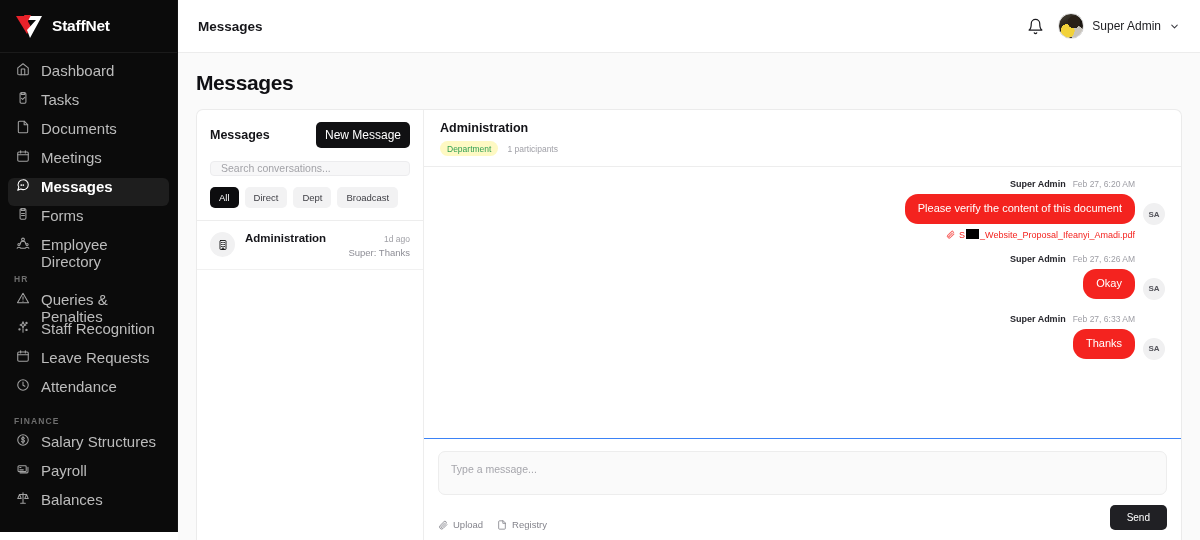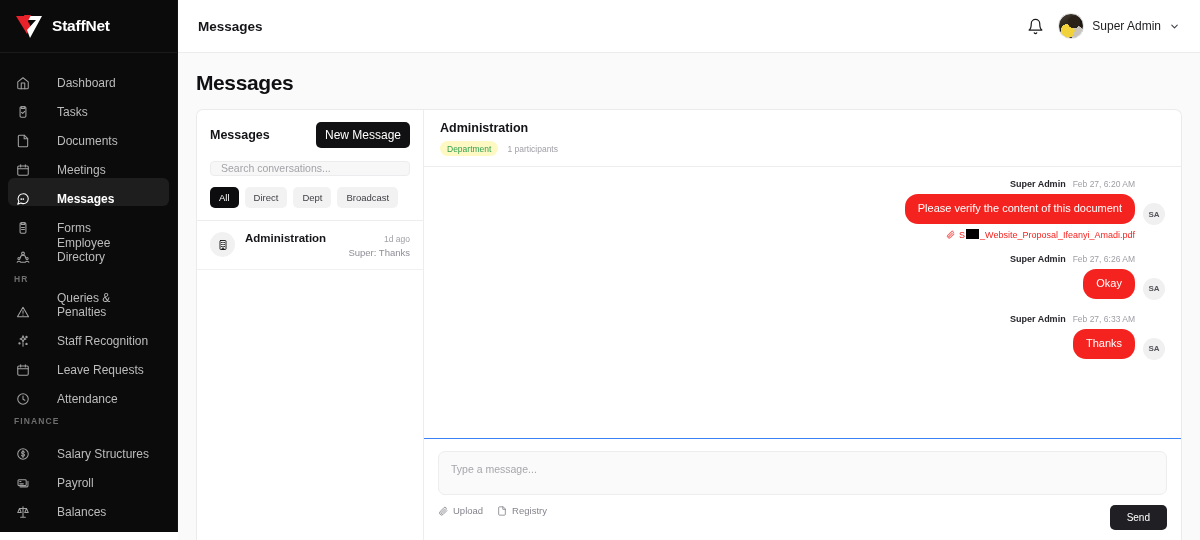--- a/index.html
+++ b/index.html
@@ -33,26 +33,26 @@
   .brand-name {
     font-size: 15.5px; font-weight: 700; color: #ffffff; letter-spacing: -0.2px;
   }
   .nav { padding: 9px 0 0 0; flex: 1; }
   .nav-section {
     font-size: 8.5px; letter-spacing: 1.1px; font-weight: 600;
     color: #6e6e6e; text-transform: uppercase;
     padding: 9px 14px 7px 14px;
   }
   .nav-item {
-    display: flex; align-items: flex-end; gap: 27px;
+    display: flex; align-items: flex-start; gap: 11px;
     height: 28px;
     margin: 0 8px 1px 8px;
     padding: 0 8px;
     border-radius: 6px;
-    font-size: 12px; color: #bcbcbc;
+    font-size: 15px; color: #bcbcbc;
     cursor: pointer;
   }
   .nav-item .ic { width: 14px; height: 14px; flex: none; display: block; opacity: .85; }
   .nav-item.active { background: #1e1e1e; color: #ffffff; font-weight: 600; }
   .nav-item.active .ic { opacity: 1; }
 
   
   .main { flex: 1; display: flex; flex-direction: column; height: 540px; background: #fafafa; overflow: hidden; }
   .topbar {
     height: 53px; min-height: 53px;
@@ -182,21 +182,21 @@
     background: #fafafa;
     border: 1px solid #ededed;
     border-radius: 7px;
     padding: 11px 12px;
     font-size: 10.5px; color: #333;
     font-family: inherit;
     resize: none; outline: none;
     display: block;
   }
   .composer-box::placeholder { color: #a6a6ac; }
-  .composer-bar { display: flex; align-items: flex-start; gap: 14px; margin-top: 10px; }
+  .composer-bar { display: flex; align-items: flex-end; gap: 14px; margin-top: 10px; }
   .cbtn { display: flex; align-items: center; gap: 5px; font-size: 9.5px; color: #84848c; cursor: pointer; background: none; border: none; font-family: inherit; padding: 0; }
   .cbtn svg { width: 10px; height: 10px; display: block; }
   .btn-send {
     margin-left: auto;
     background: #202024; color: #ffffff;
     font-size: 10px; font-weight: 500;
     border: none; border-radius: 5px;
     padding: 7px 17px; cursor: pointer;
     font-family: inherit;
   }

